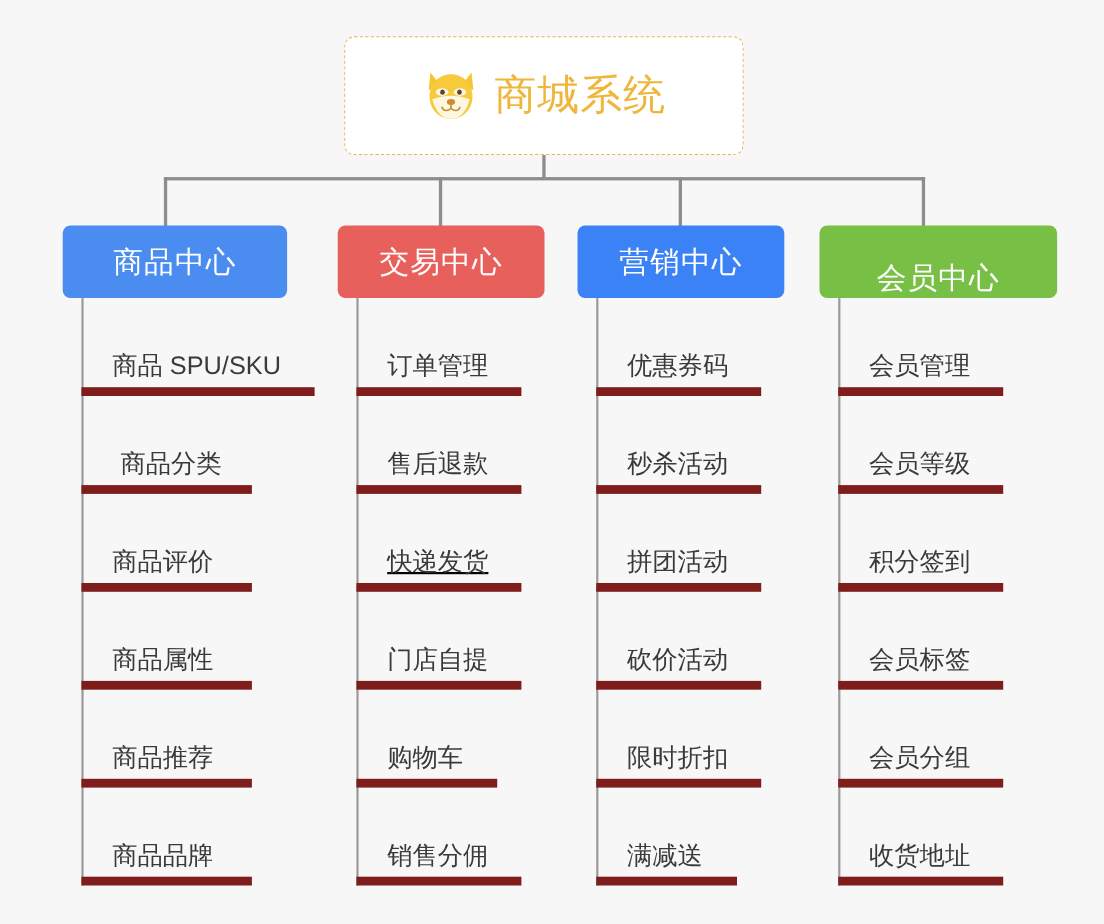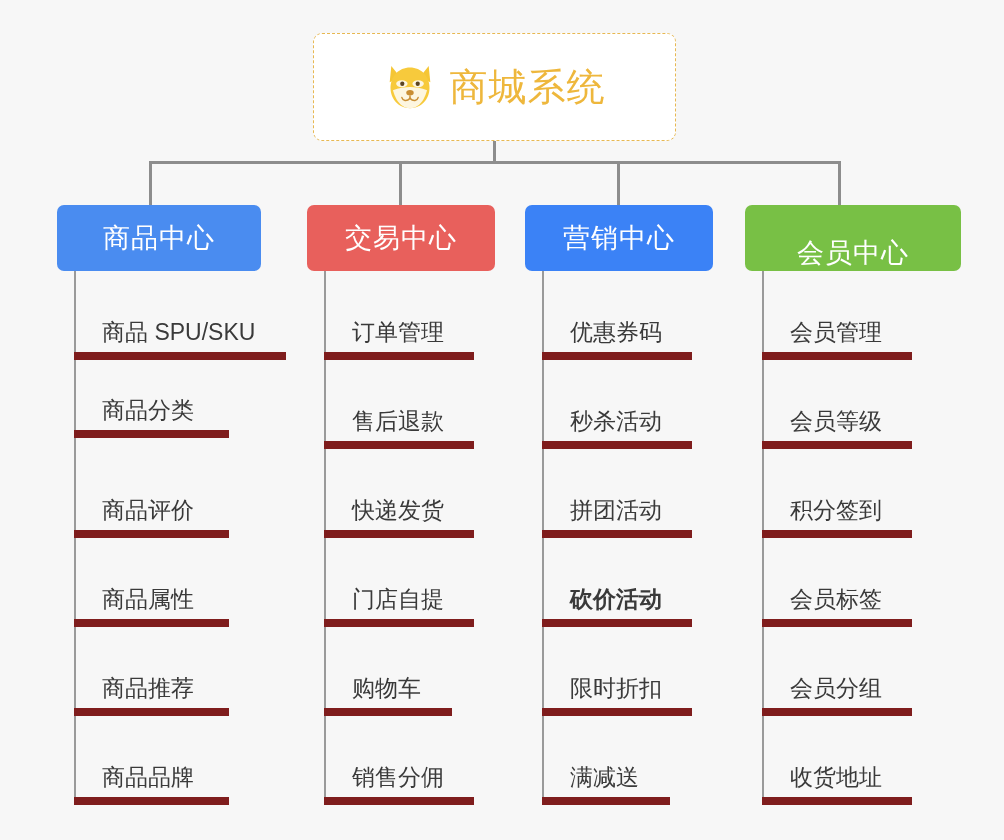--- a/index.html
+++ b/index.html
@@ -139,21 +139,21 @@
   <div class="conn conn-v" style="left:838px; top:161px; height:46px;"></div>
 
   <div class="column" style="left:57px;">
     <div class="cat-header" style="width:204px; background:#4a8cf0;">
       <span>商品中心</span>
     </div>
     <div class="trunk" style="height:534px;"></div>
     <div class="leaf" style="top:66px;  width:212px;">
         <span class="leaf-label">商品 SPU/SKU</span>
       </div>
-    <div class="leaf" style="top:144px; width:155px;">
+    <div class="leaf" style="top:155px; width:155px;justify-content:center;">
         <span class="leaf-label">商品分类</span>
       </div>
     <div class="leaf" style="top:244px; width:155px;">
         <span class="leaf-label">商品评价</span>
       </div>
     <div class="leaf" style="top:333px; width:155px;">
         <span class="leaf-label">商品属性</span>
       </div>
     <div class="leaf" style="top:422px; width:155px;">
         <span class="leaf-label">商品推荐</span>
@@ -167,21 +167,21 @@
     <div class="cat-header" style="width:188px; background:#e8605c;">
       <span>交易中心</span>
     </div>
     <div class="trunk" style="height:534px;"></div>
     <div class="leaf" style="top:66px;  width:150px;">
         <span class="leaf-label">订单管理</span>
       </div>
     <div class="leaf" style="top:155px; width:150px;">
         <span class="leaf-label">售后退款</span>
       </div>
-    <div class="leaf" style="top:244px; width:150px;">
+    <div class="leaf" style="top:244px; width:150px;text-decoration:underline;">
         <span class="leaf-label">快递发货</span>
       </div>
     <div class="leaf" style="top:333px; width:150px;">
         <span class="leaf-label">门店自提</span>
       </div>
     <div class="leaf" style="top:422px; width:128px;">
         <span class="leaf-label">购物车</span>
       </div>
     <div class="leaf" style="top:511px; width:150px;">
         <span class="leaf-label">销售分佣</span>
@@ -195,21 +195,21 @@
     <div class="trunk" style="height:534px;"></div>
     <div class="leaf" style="top:66px;  width:150px;">
         <span class="leaf-label">优惠券码</span>
       </div>
     <div class="leaf" style="top:155px; width:150px;">
         <span class="leaf-label">秒杀活动</span>
       </div>
     <div class="leaf" style="top:244px; width:150px;">
         <span class="leaf-label">拼团活动</span>
       </div>
-    <div class="leaf" style="top:333px; width:150px;font-weight:bold;">
+    <div class="leaf" style="top:333px; width:150px;">
         <span class="leaf-label">砍价活动</span>
       </div>
     <div class="leaf" style="top:422px; width:150px;">
         <span class="leaf-label">限时折扣</span>
       </div>
     <div class="leaf" style="top:511px; width:128px;">
         <span class="leaf-label">满减送</span>
       </div>
   </div>
 

